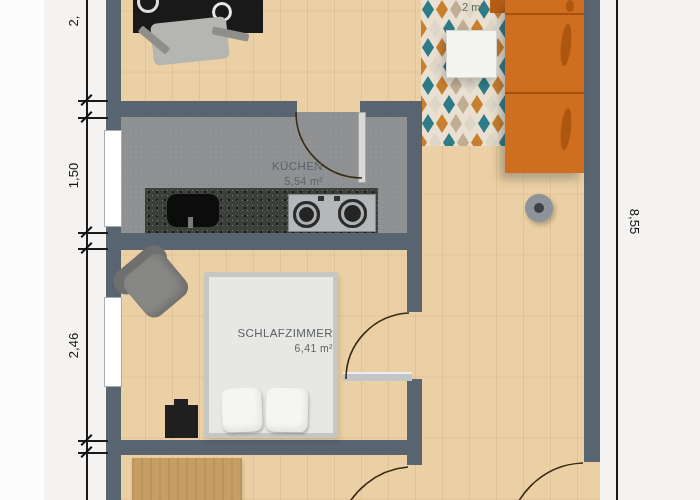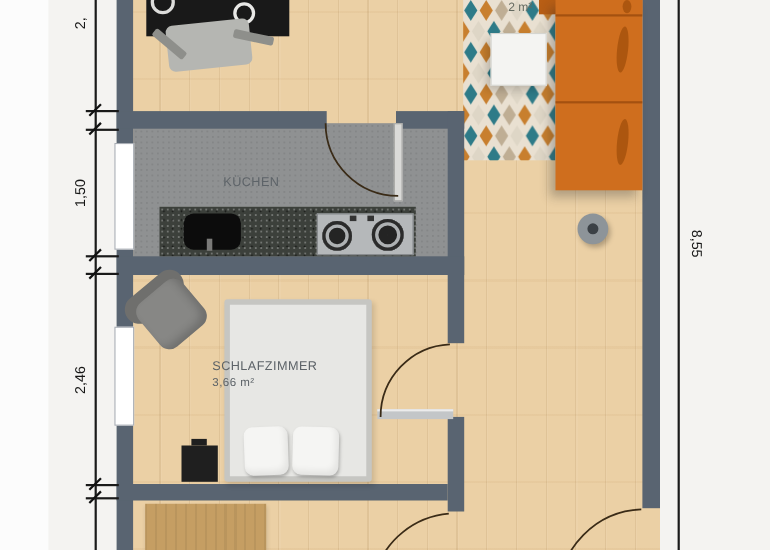--- a/index.html
+++ b/index.html
@@ -19,21 +19,21 @@
   .wall{background:#596471;}
   .window{background:#ffffff;border:1px solid #a8adb4;box-sizing:border-box;}
   
   .dimline{background:#1a1a1a;}
   .tickline{background:#1a1a1a;height:1.5px;width:30px;}
   .slash{background:#111;height:2px;width:15px;transform:rotate(-45deg);}
   .dimlabel{color:#161616;font-size:13px;white-space:nowrap;}
   .rot-ccw{transform:rotate(-90deg);transform-origin:center;}
   .rot-cw{transform:rotate(90deg);transform-origin:center;}
   
-  .roomlabel{color:#5d6368;text-align:left;letter-spacing:0.4px;}
+  .roomlabel{color:#5d6368;text-align:right;letter-spacing:0.4px;}
   .roomlabel .name{font-size:11.5px;}
   .roomlabel .area{font-size:10.5px;margin-top:3px;}
   
   .desk{background:#191919;}
   .mug{border:3px solid #e8e8e6;border-radius:50%;background:transparent;}
   .chair-seat{background:#b5b6b2;border-radius:6px;}
   .chair-arm{background:#8e8f8b;border-radius:2px;}
   .counter{background:#3c403b;
     background-image:
       radial-gradient(rgba(255,255,255,0.28) 0.6px, transparent 1px),
@@ -158,24 +158,25 @@
 
   <svg class="abs" style="left:0;top:0;pointer-events:none;" width="700" height="500" viewBox="0 0 700 500">
     <path d="M 296 112 A 66 66 0 0 0 362 178" fill="none" stroke="#3a2b17" stroke-width="1.6"></path>
     <path d="M 409 313 A 66 66 0 0 0 346 379" fill="none" stroke="#3a2b17" stroke-width="1.6"></path>
     <path d="M 408 467 A 77 77 0 0 0 341 521" fill="none" stroke="#3a2b17" stroke-width="1.6"></path>
     <path d="M 583 463 A 78 78 0 0 0 508 539" fill="none" stroke="#3a2b17" stroke-width="1.6"></path>
   </svg>
 
   <div class="abs roomlabel" style="left:203px;top:160px;width:120px;">
     <div class="name">KÜCHEN</div>
+    <div class="area">5,54 m²</div>
   </div>
   <div class="abs roomlabel" style="left:193px;top:327px;width:140px;">
     <div class="name">SCHLAFZIMMER</div>
-    <div class="area">3,66 m²</div>
+    <div class="area">6,41 m²</div>
   </div>
   <div class="abs partial-label" style="left:462px;top:1px;">2 m²</div>
 
   <div class="abs dimline" style="left:86px;top:0;width:1.5px;height:500px;"></div>
 
   <div class="abs tickline" style="left:78px;top:100px;"></div>
   <div class="abs slash" style="left:79px;top:99px;"></div>
   <div class="abs tickline" style="left:78px;top:117px;"></div>
   <div class="abs slash" style="left:79px;top:116px;"></div>
   <div class="abs tickline" style="left:78px;top:232px;"></div>

